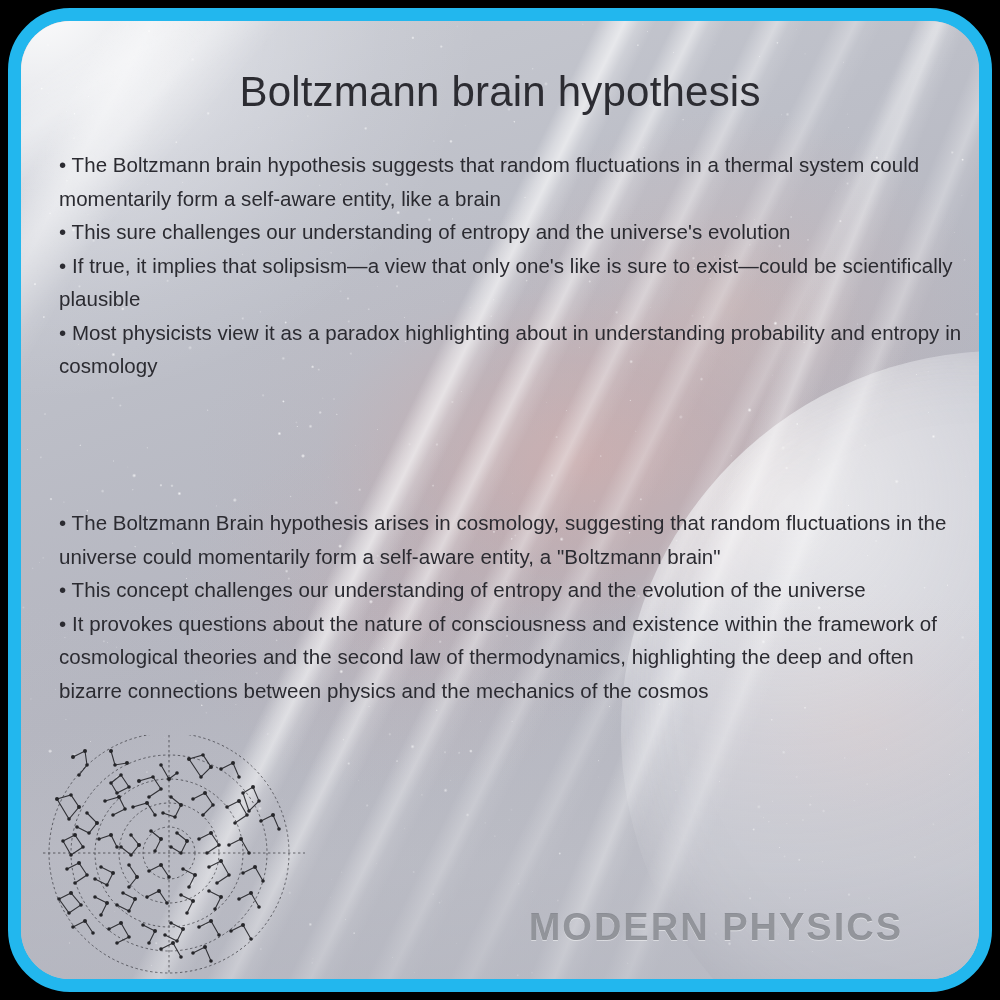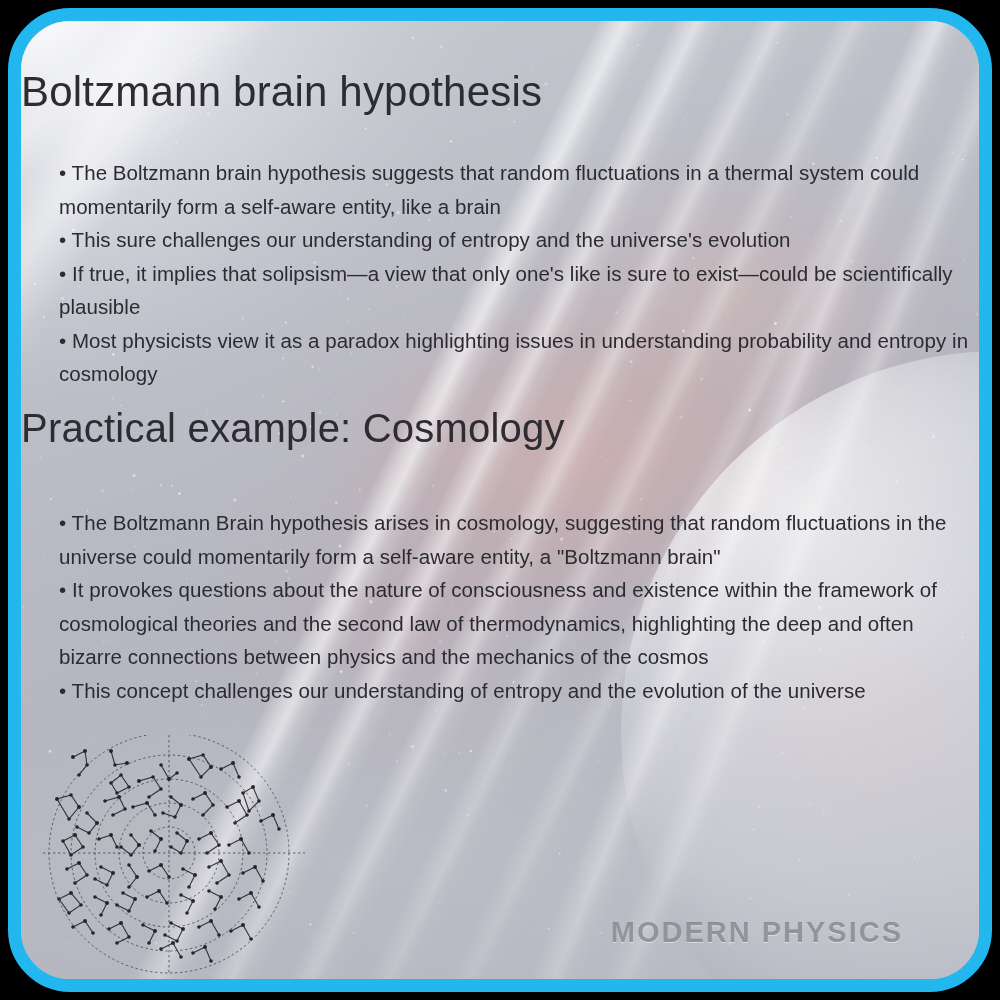--- a/index.html
+++ b/index.html
@@ -112,21 +112,21 @@
   
   #content {
     position: absolute;
     inset: 0;
     padding: 0;
   }
 
   .heading {
     color: #2c2c32;
     font-weight: 400;
-    text-align: left;
+    text-align: center;
     letter-spacing: 0.2px;
     line-height: 1.12;
   }
   #title {
     position: absolute;
     left: 0; right: 0;
     top: 47px;
     font-size: 42px;
   }
   #subheading {
@@ -138,21 +138,21 @@
 
   .bullet-block {
     position: absolute;
     left: 38px;
     width: 920px;
     color: #2b2b31;
     font-size: 20.5px;
     line-height: 33.5px;
     letter-spacing: 0.05px;
   }
-  #bullets-1 { top: 127px; margin-top: 8px; }
+  #bullets-1 { top: 127px; }
   #bullets-2 { top: 457px; margin-top: 28px; }
 
   .bullet-line {
     margin: 0;
     padding: 0;
     text-indent: 0;
   }
 
   
   #star-chart {
@@ -163,21 +163,21 @@
     height: 240px;
     opacity: 0.88;
     pointer-events: none;
   }
 
   
   #watermark {
     position: absolute;
     right: 76px;
     bottom: 30px;
-    font-size: 29px;
+    font-size: 38px;
     font-weight: 700;
     letter-spacing: 2.0px;
     color: rgba(118,120,128,0.72);
     text-shadow: 0 1px 0 rgba(255,255,255,0.45);
     white-space: nowrap;
   }
 </style>
 </head>
 <body>
 
@@ -195,29 +195,28 @@
   <div class="bg-layer" id="bg-vignette"></div>
 
   <div id="content">
 
     <div class="heading" id="title">Boltzmann brain hypothesis</div>
 
     <div class="bullet-block" id="bullets-1">
         <p class="bullet-line">• The Boltzmann brain hypothesis suggests that random fluctuations in a thermal system could momentarily form a self-aware entity, like a brain</p>
         <p class="bullet-line">• This sure challenges our understanding of entropy and the universe's evolution</p>
         <p class="bullet-line">• If true, it implies that solipsism—a view that only one's like is sure to exist—could be scientifically plausible</p>
-        <p class="bullet-line">• Most physicists view it as a paradox highlighting issues in understanding probability and entropy in cosmology</p>
+        <p class="bullet-line">• Most physicists view it as a paradox highlighting about in understanding probability and entropy in cosmology</p>
       </div>
 
-    <div class="heading" id="subheading">Practical example: Cosmology</div>
 
     <div class="bullet-block" id="bullets-2">
         <p class="bullet-line">• The Boltzmann Brain hypothesis arises in cosmology, suggesting that random fluctuations in the universe could momentarily form a self-aware entity, a "Boltzmann brain"</p>
+        <p class="bullet-line">• This concept challenges our understanding of entropy and the evolution of the universe</p>
         <p class="bullet-line">• It provokes questions about the nature of consciousness and existence within the framework of cosmological theories and the second law of thermodynamics, highlighting the deep and often bizarre connections between physics and the mechanics of the cosmos</p>
-        <p class="bullet-line">• This concept challenges our understanding of entropy and the evolution of the universe</p>
       </div>
 
     <svg id="star-chart" viewBox="0 0 262 240">
       <g stroke="#1b1b20" stroke-width="0.8" fill="none" stroke-dasharray="2.4 2.6" opacity="0.85">
         <circle cx="126" cy="118" r="26"></circle>
         <circle cx="126" cy="118" r="50"></circle>
         <circle cx="126" cy="118" r="74"></circle>
         <circle cx="126" cy="118" r="98"></circle>
         <circle cx="126" cy="118" r="120"></circle>
         <line x1="0" y1="118" x2="262" y2="118"></line>

